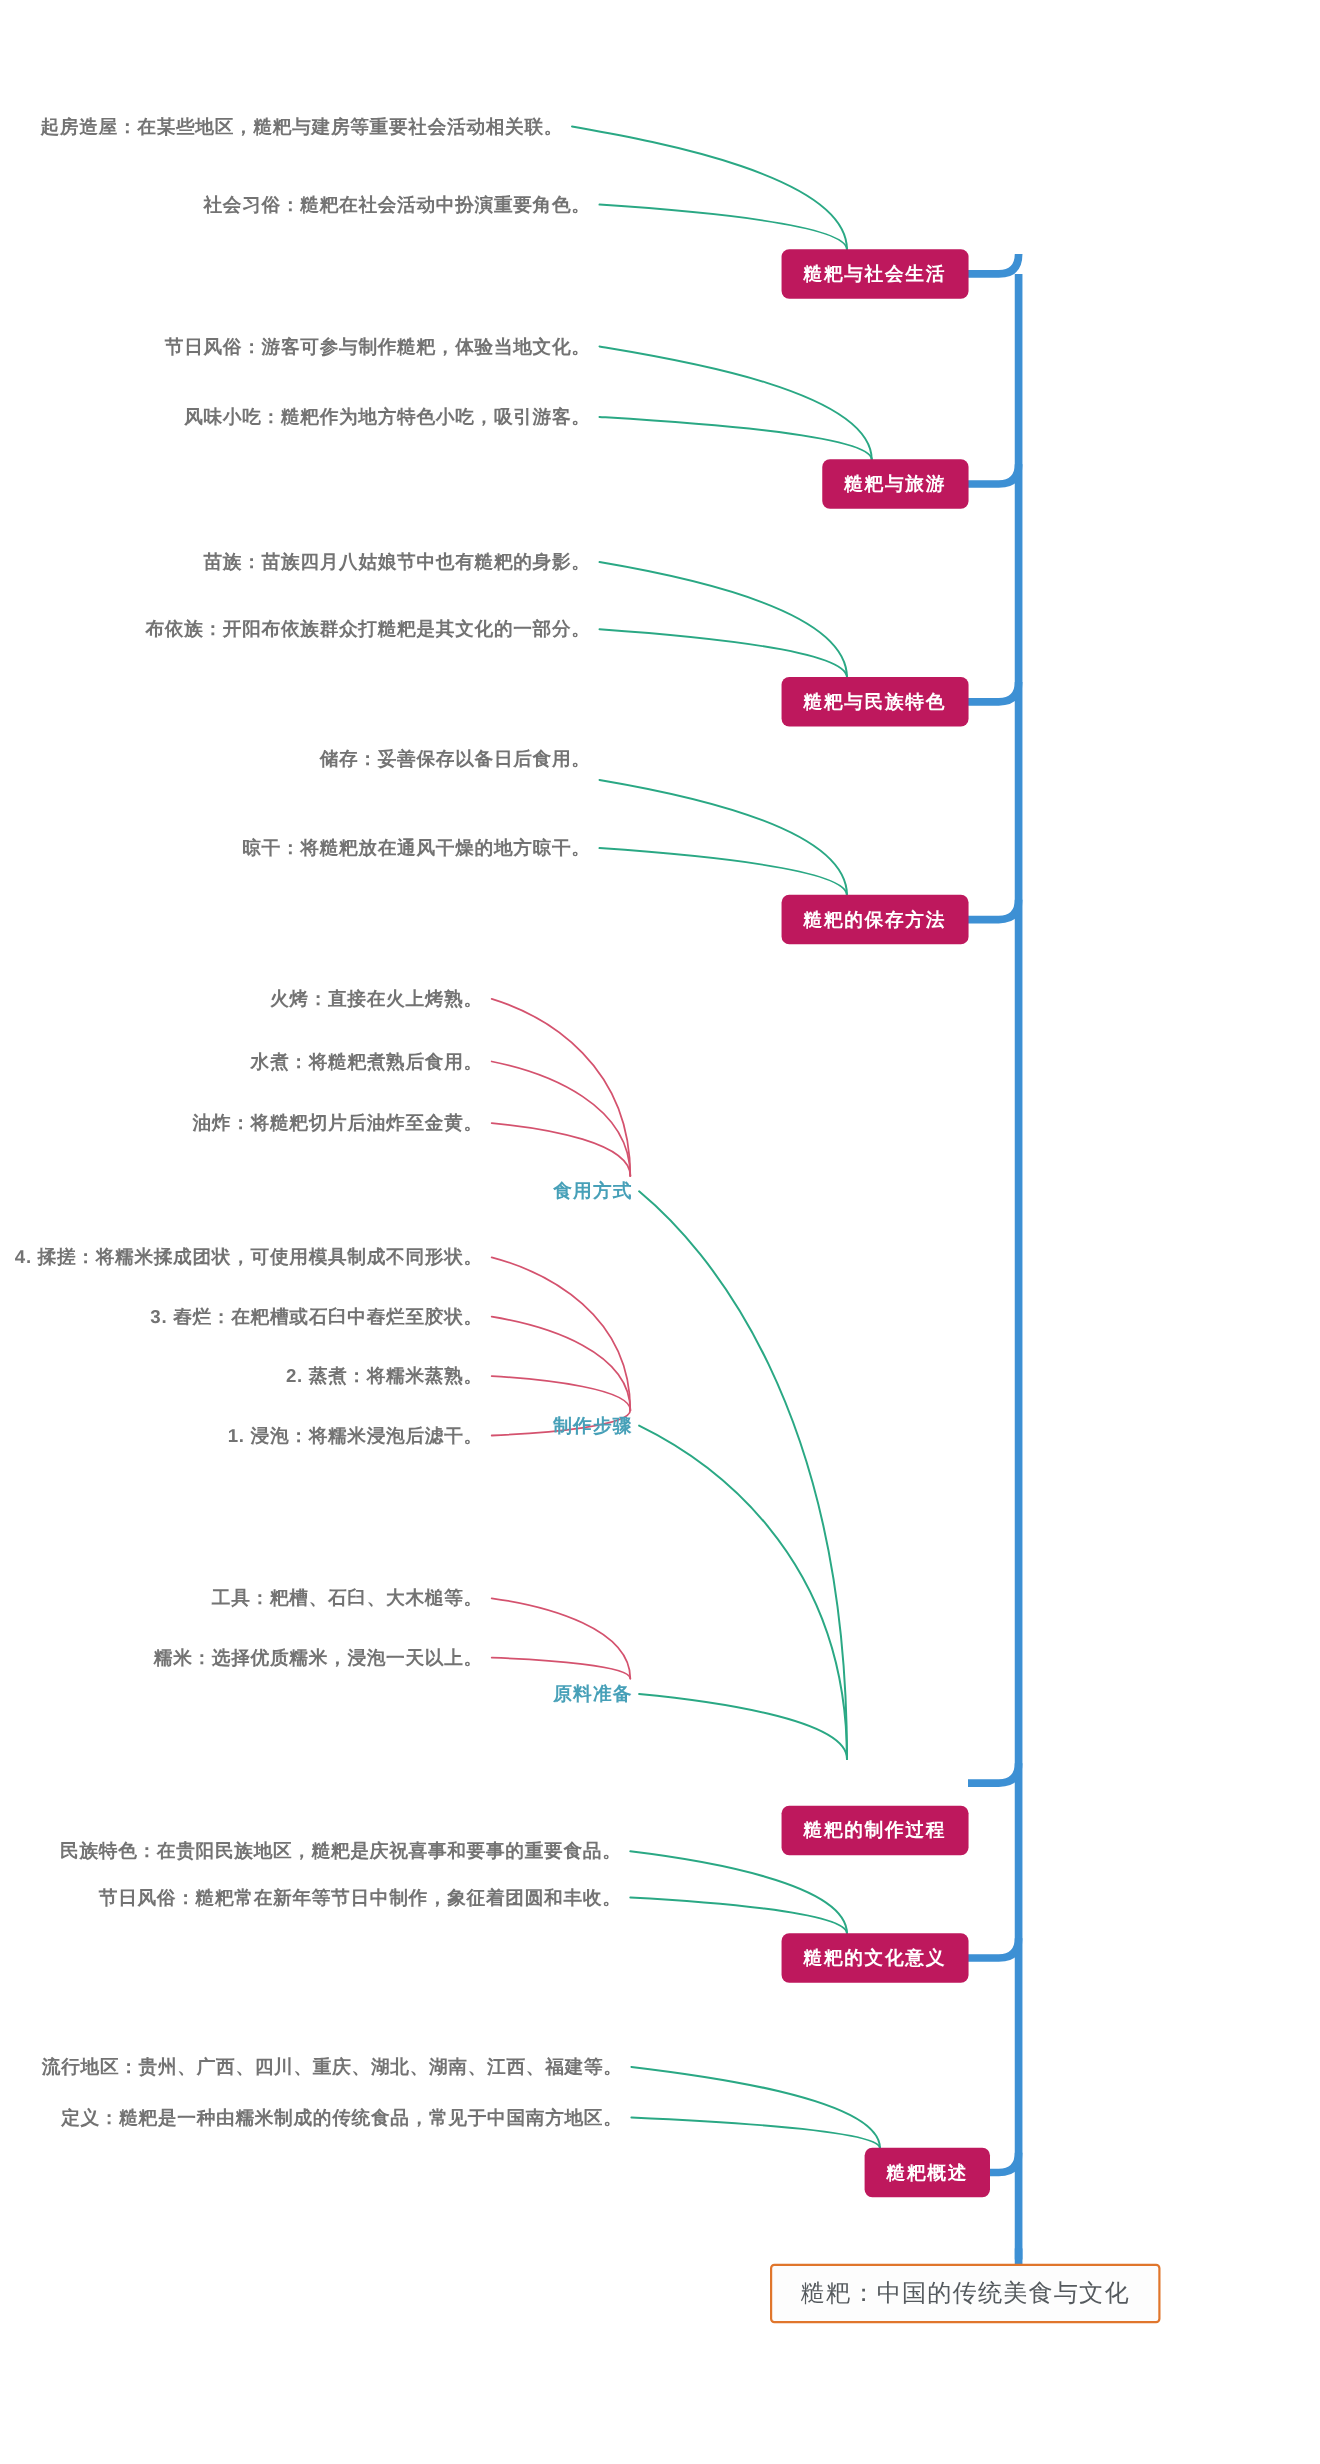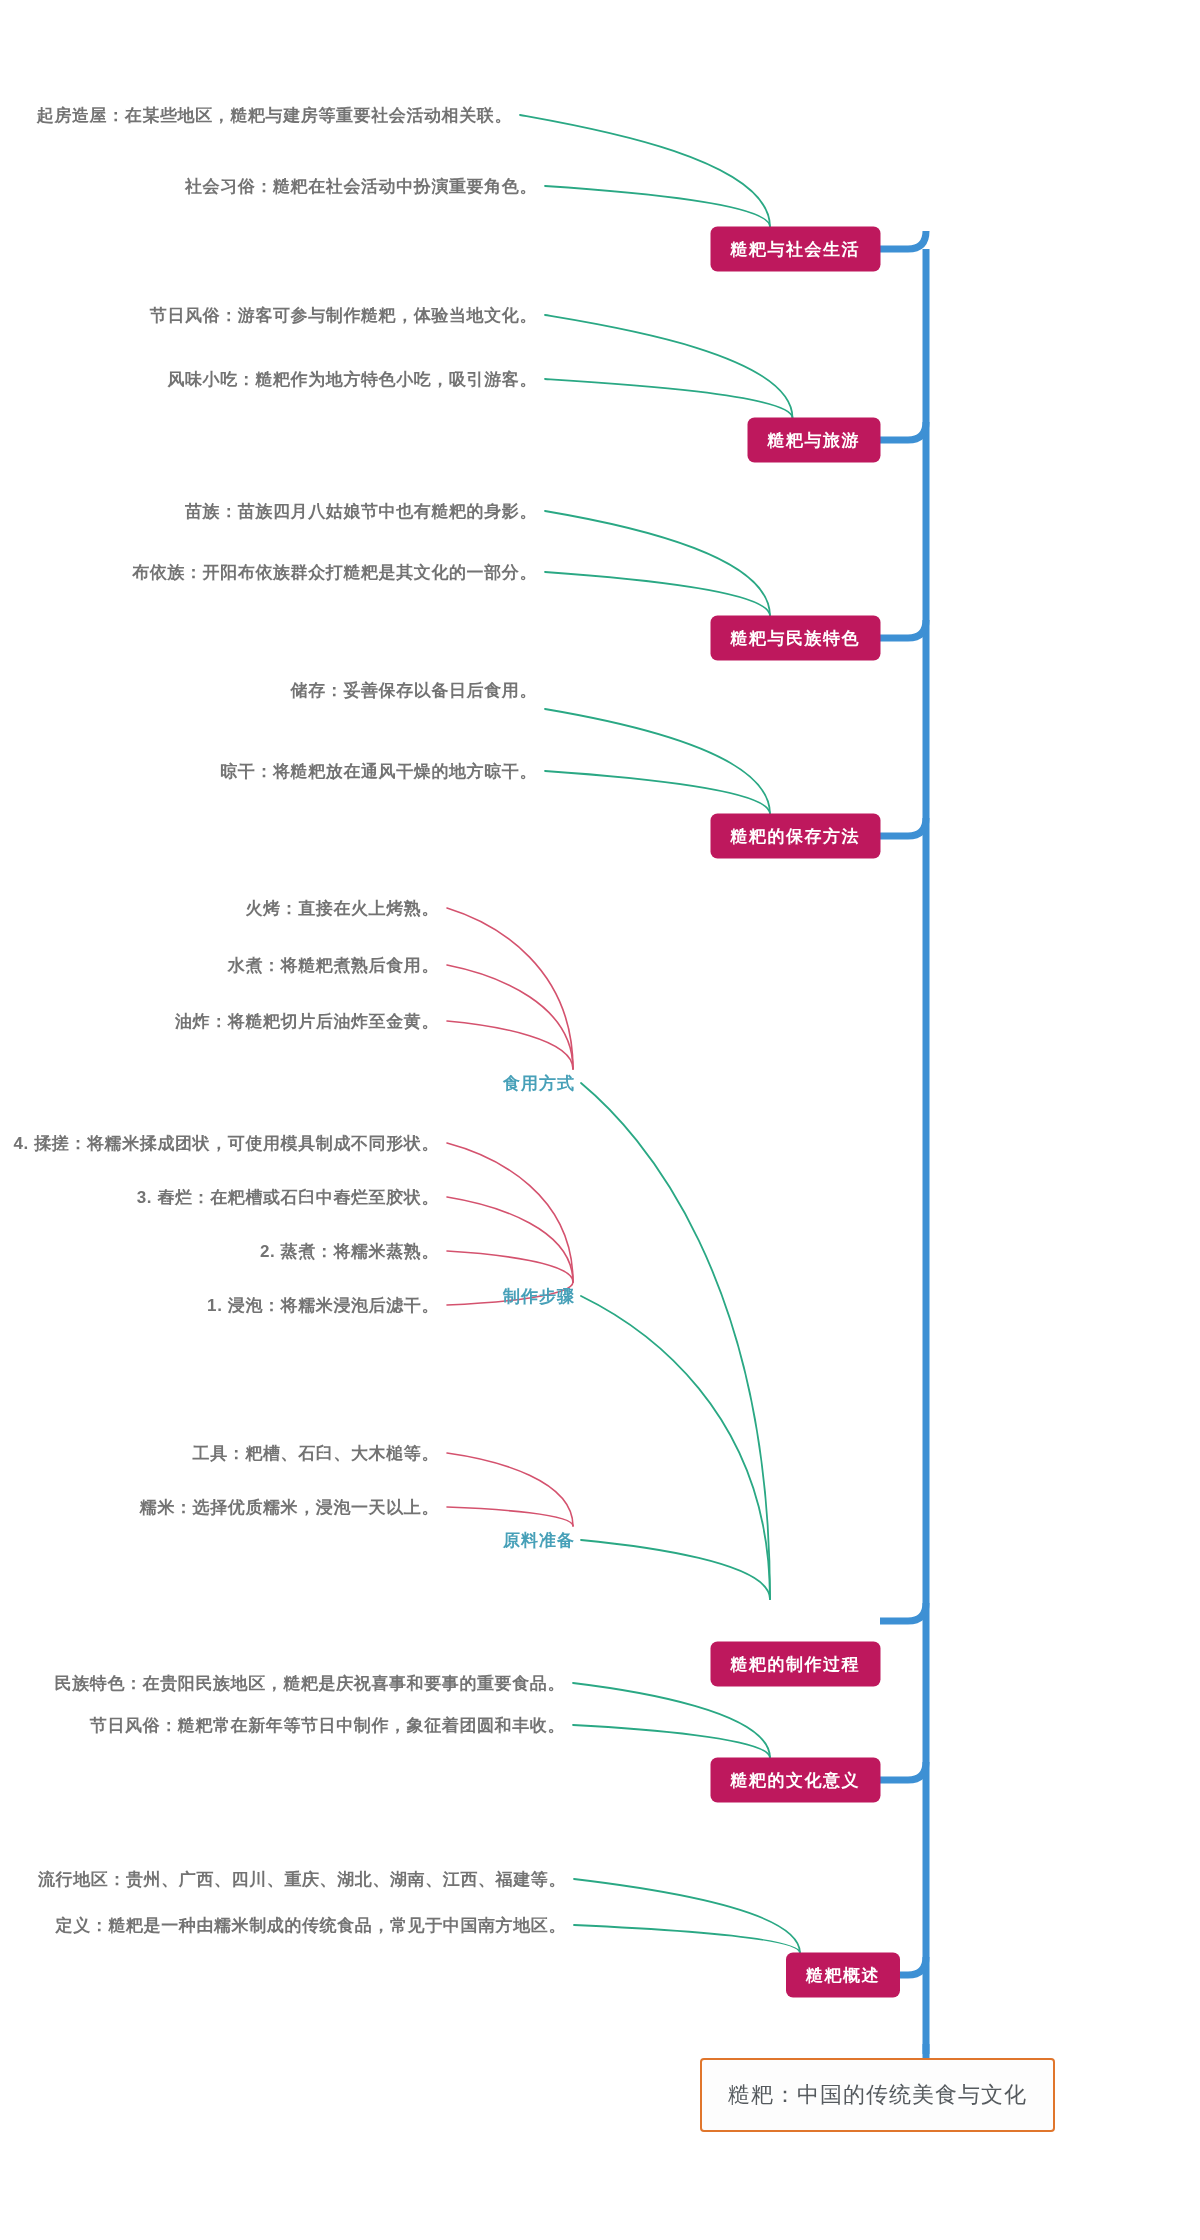--- a/index.html
+++ b/index.html
@@ -3,21 +3,21 @@
 <meta charset="utf-8">
 <style>
   html,body{margin:0;padding:0;background:#ffffff;}
   body{font-family:"Liberation Sans","DejaVu Sans",sans-serif;}
   #canvas{position:relative;width:1200px;height:2240px;background:#fff;overflow:hidden;}
   svg.links{position:absolute;left:0;top:0;width:1200px;height:2240px;pointer-events:none;}
   .node{position:absolute;box-sizing:border-box;white-space:nowrap;}
   .node-root{
     border:2px solid #e0762c;background:#fdfdfd;border-radius:4px;
     color:#555a5e;font-size:22px;font-weight:400;
-    padding:20px 26px;letter-spacing:1px;
+    padding:10px 26px;letter-spacing:1px;
   }
   .node-l1{
     background:#be185d;border-radius:7px;color:#ffffff;
     font-size:17px;font-weight:700;padding:11px 20px;letter-spacing:1.5px;
     box-shadow:0 0 0 0 rgba(0,0,0,0);
   }
   .node-l2{
     color:#47a0b8;font-size:17px;font-weight:700;letter-spacing:1px;
     background:transparent;
   }

